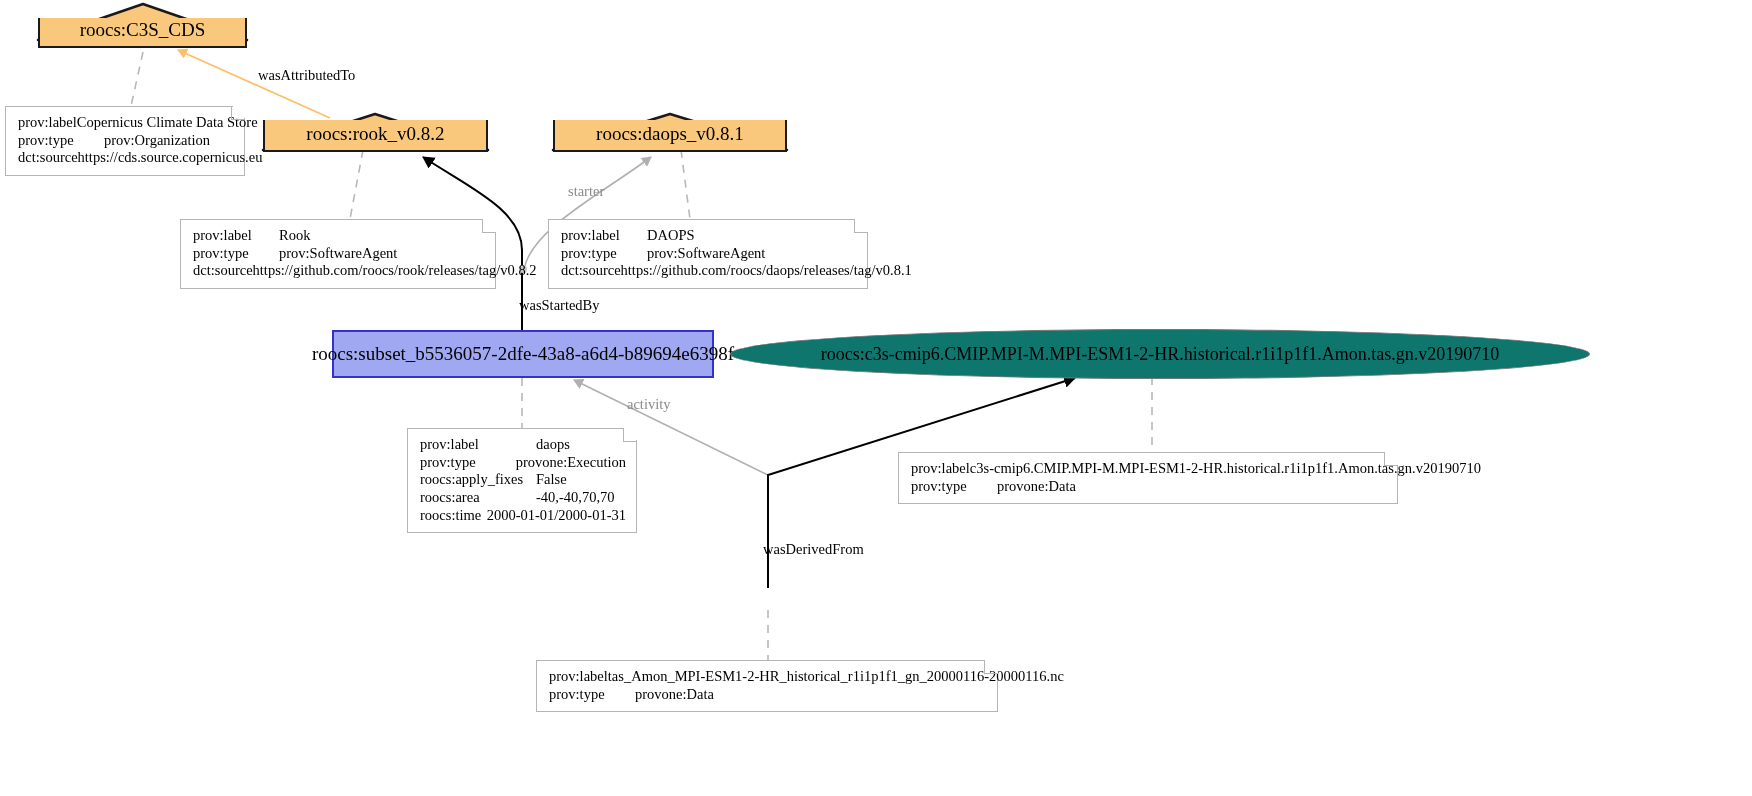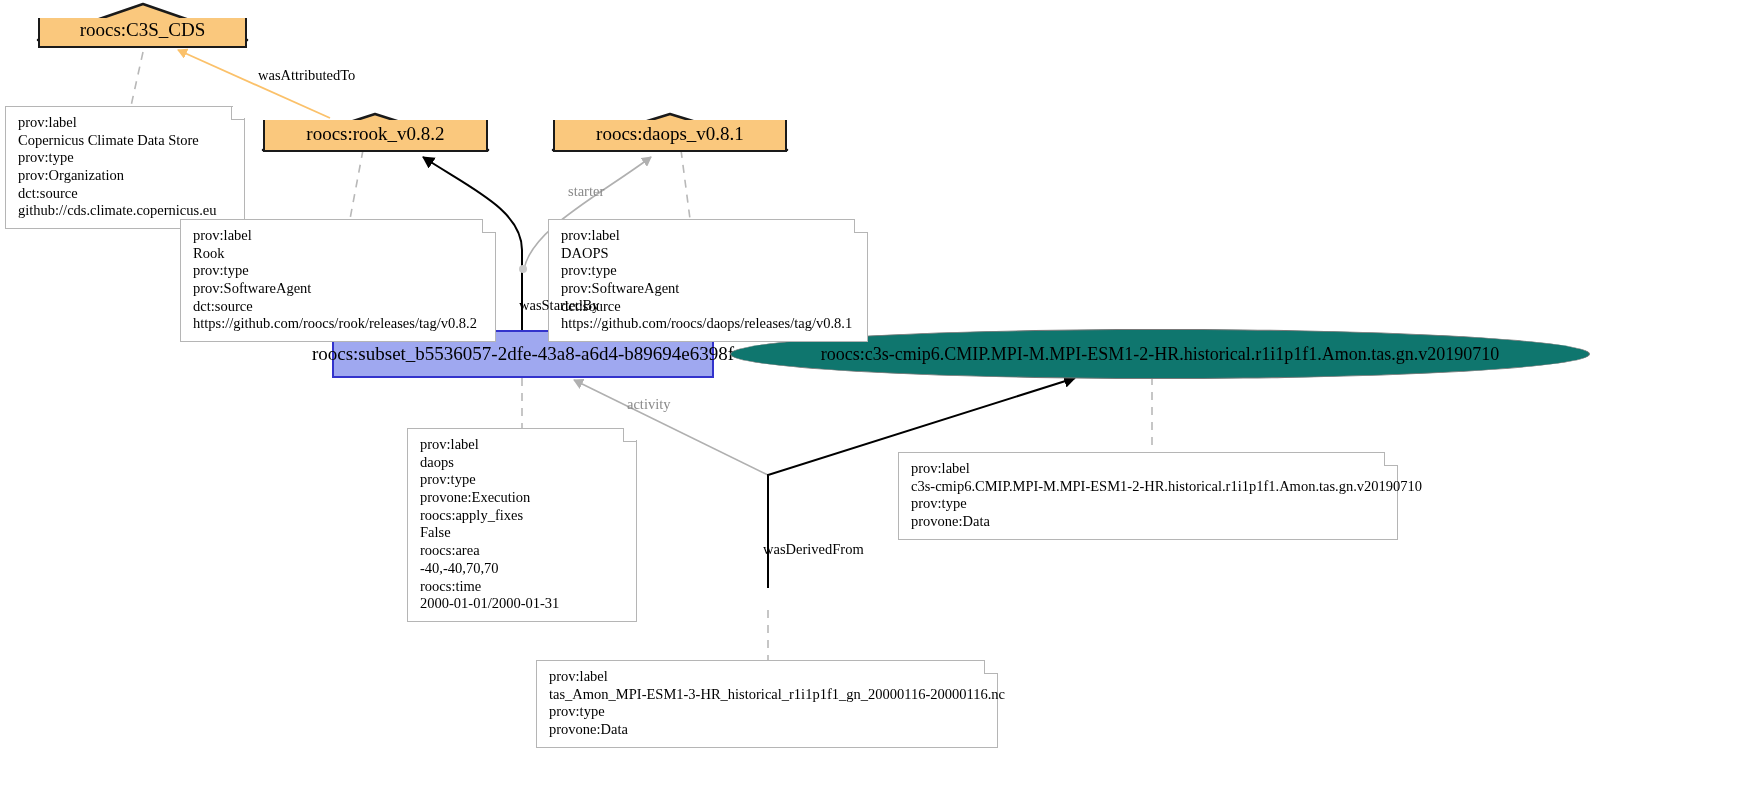--- a/index.html
+++ b/index.html
@@ -23,21 +23,21 @@
 
   
   .entity{position:absolute;background:#0f766e;border:1px solid #777;
           border-radius:50%;display:flex;align-items:center;justify-content:center;
           box-sizing:border-box;font-size:19px;white-space:nowrap;}
 
   
   .note{position:absolute;background:#fff;border:1px solid #b5b5b5;
         box-sizing:border-box;padding:7px 10px 8px 12px;
         font-size:14.5px;line-height:1.22;white-space:nowrap;}
-  .note .row{display:flex;flex-direction:column;}
+  .note .row{display:flex;}
   .note .k{display:inline-block;}
   .note .v{display:inline-block;}
   .note .corner{position:absolute;right:-1px;top:-1px;width:13px;height:13px;
       background:linear-gradient(225deg,#ffffff 0 50%,transparent 50% 100%);
       border-left:1px solid #b5b5b5;border-bottom:1px solid #b5b5b5;
       transform:none;}
   .note.wide .k{width:86px;}
   .note.cols .k{width:116px;}
 
   
@@ -115,21 +115,21 @@
     <div class="row">
         <span class="k">prov:label</span>
         <span class="v">Copernicus Climate Data Store</span>
       </div>
     <div class="row">
         <span class="k">prov:type</span>
         <span class="v">prov:Organization</span>
       </div>
     <div class="row">
         <span class="k">dct:source</span>
-        <span class="v">github://cds.climate.copernicus.eu</span>
+        <span class="v">https://cds.source.copernicus.eu</span>
       </div>
   </div>
 
   <div class="note wide" style="left:180px;top:219px;width:316px;">
     <div class="corner"></div>
     <div class="row">
         <span class="k">prov:label</span>
         <span class="v">Rook</span>
       </div>
     <div class="row">
@@ -191,21 +191,21 @@
     <div class="row">
         <span class="k">prov:type</span>
         <span class="v">provone:Data</span>
       </div>
   </div>
 
   <div class="note wide" style="left:536px;top:660px;width:462px;">
     <div class="corner"></div>
     <div class="row">
         <span class="k">prov:label</span>
-        <span class="v">tas_Amon_MPI-ESM1-3-HR_historical_r1i1p1f1_gn_20000116-20000116.nc</span>
+        <span class="v">tas_Amon_MPI-ESM1-2-HR_historical_r1i1p1f1_gn_20000116-20000116.nc</span>
       </div>
     <div class="row">
         <span class="k">prov:type</span>
         <span class="v">provone:Data</span>
       </div>
   </div>
 
   <div class="elabel" style="left:258px;top:67px;">wasAttributedTo</div>
 
   <div class="elabel gray" style="left:568px;top:183px;">starter</div>

